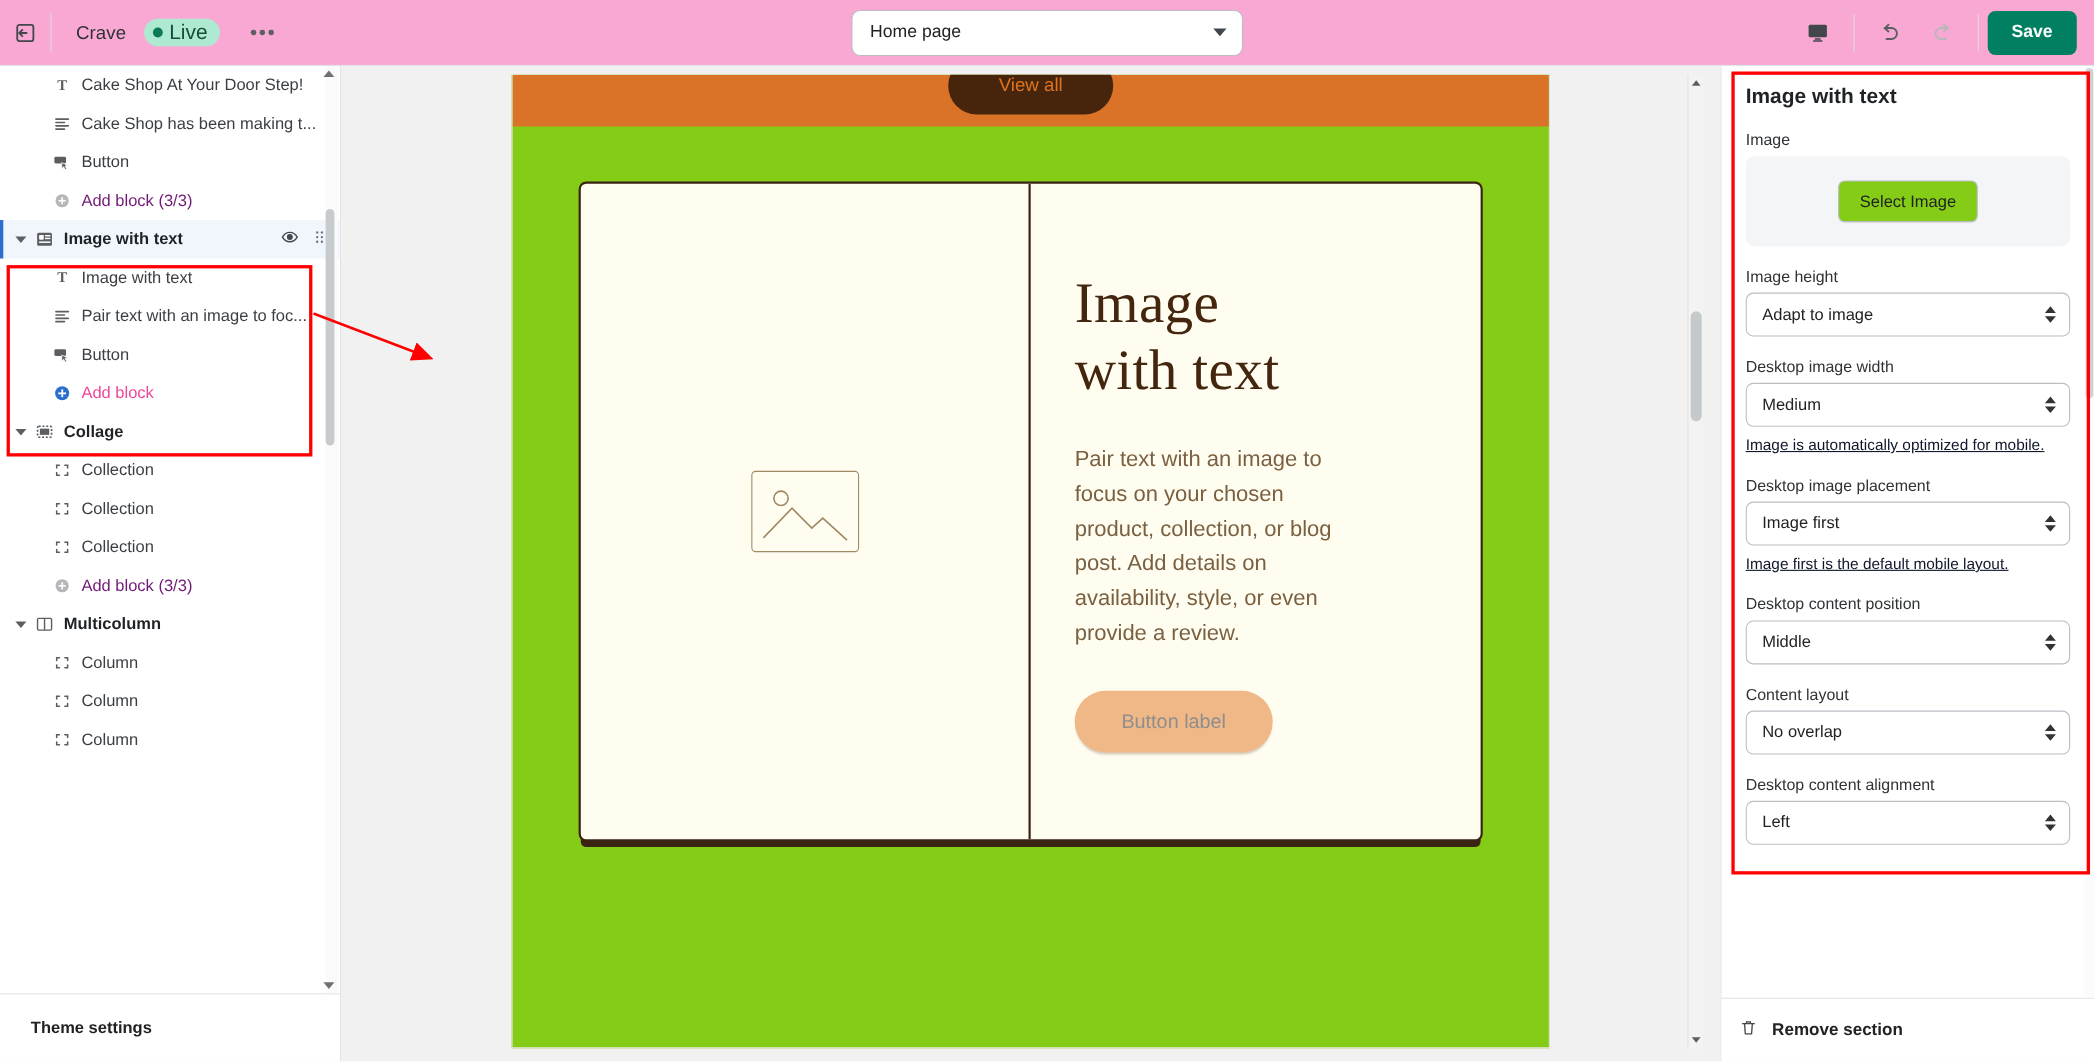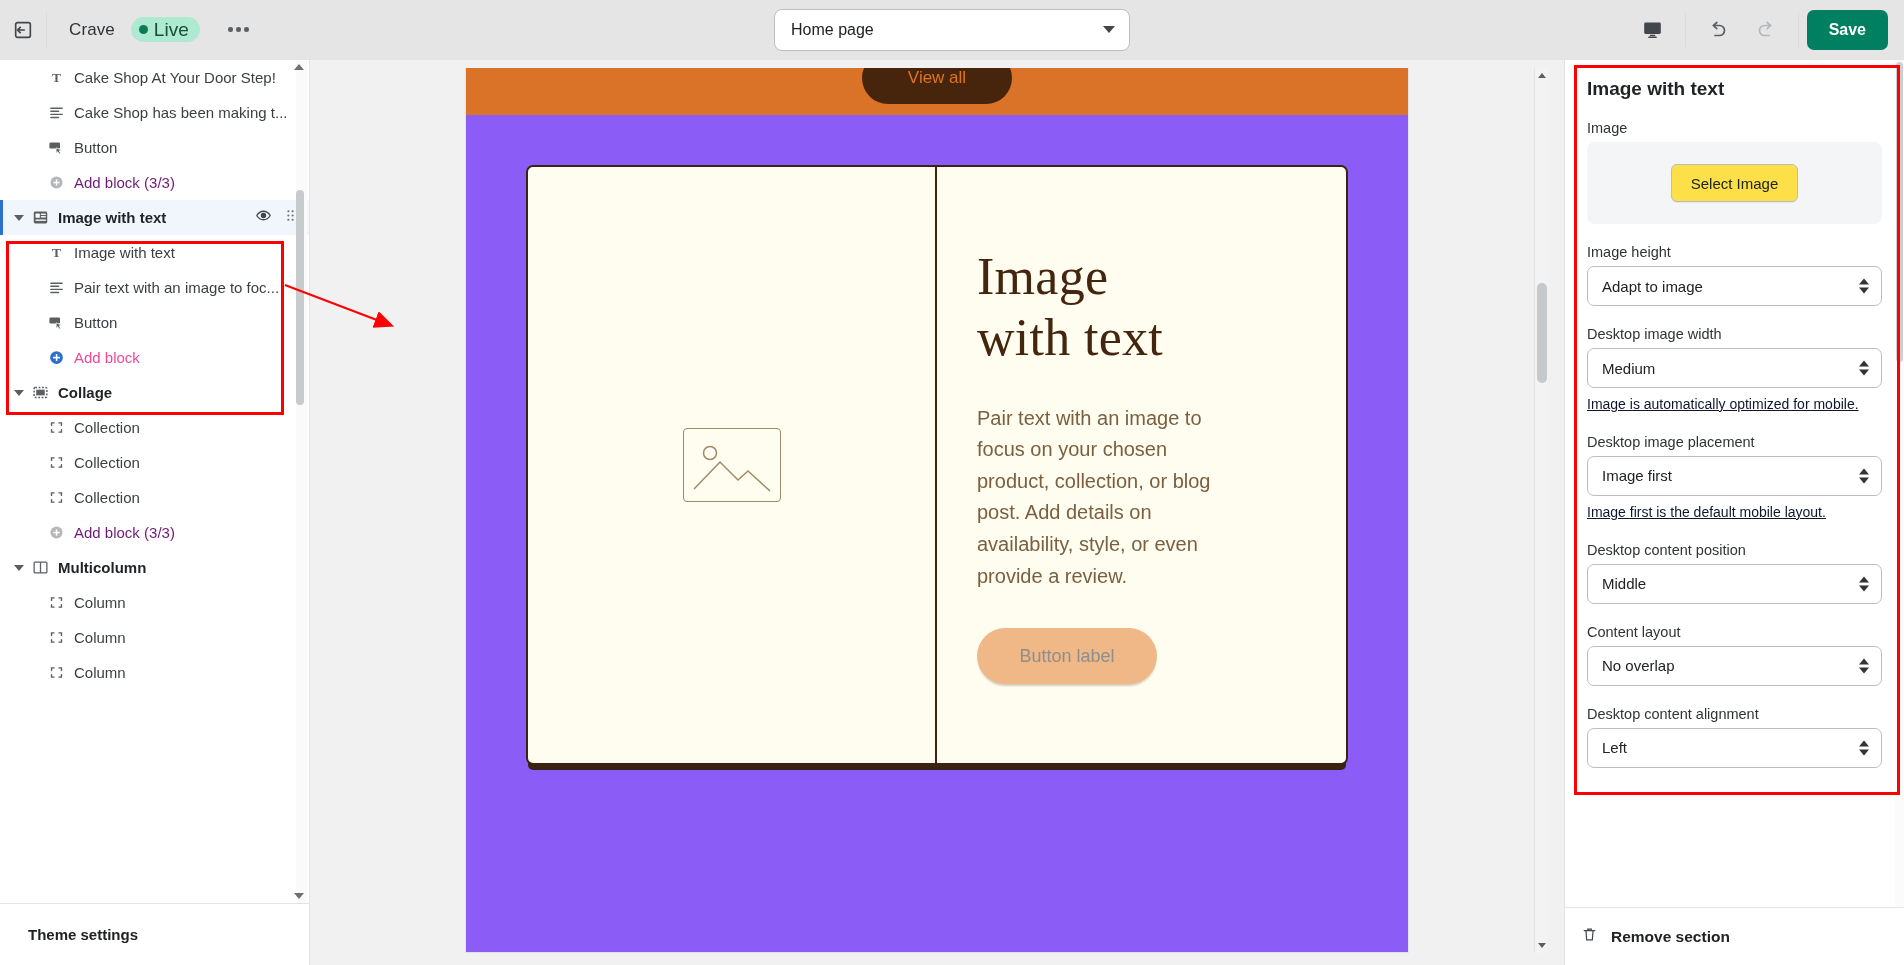--- a/index.html
+++ b/index.html
@@ -7,21 +7,21 @@
     width: 1904px; height: 965px;
     font-family: "Liberation Sans", sans-serif;
     background: #ffffff;
     overflow: hidden;
   }
   #app { position: relative; width: 1904px; height: 965px; display: flex; flex-direction: column; }
 
   
   .topbar {
     height: 60px; flex: 0 0 60px;
-    background: #e5e5e5;
+    background: #f9a8d4;
     border-bottom: 1px solid #e1e3e5;
     display: flex; align-items: center;
     position: relative;
   }
   .tb-left { display: flex; align-items: center; height: 100%; }
   .exit-btn {
     width: 46px; height: 60px;
     display: flex; align-items: center; justify-content: center;
     cursor: pointer;
   }
@@ -155,21 +155,21 @@
   }
 
   
   .preview-wrap {
     flex: 1; background: #f1f1f1;
     display: flex; align-items: stretch; justify-content: center;
     padding: 8px 16px 12px 16px;
     position: relative; min-width: 0;
   }
   .preview-frame {
-    flex: 1; background: #8b5cf6;
+    flex: 1; background: #84cc16;
     position: relative; overflow: hidden;
     border: 1px solid #e3e3e3; border-top: none;
     max-width: 944px;
   }
   .pv-orange {
     height: 47px; background: #da7227; position: relative;
   }
   .viewall-pill {
     position: absolute; top: -16px; left: 50%; transform: translateX(-50%);
     background: #47250c; color: #e1731f;
@@ -250,21 +250,21 @@
     position: relative;
   }
   .st-title { font-size: 19px; font-weight: bold; color: #1f2326; }
   .st-label { font-size: 14.5px; color: #303336; margin-top: 20px; margin-bottom: 6px; }
   .img-drop {
     background: #f4f5f6; border-radius: 8px;
     height: 82px;
     display: flex; align-items: center; justify-content: center;
   }
   .sel-img-btn {
-    background: #fde047; color: #202223;
+    background: #84cc16; color: #202223;
     border: 1px solid #babec3; border-radius: 6px;
     height: 38px; padding: 0 19px;
     font-size: 15px; cursor: pointer;
     box-shadow: 0 1px 0 rgba(0,0,0,.06);
   }
   .sel-wrap { position: relative; }
   .sel {
     width: 100%; height: 40px;
     border: 1px solid #babec3; border-radius: 7px;
     background: #fff; color: #202223;

